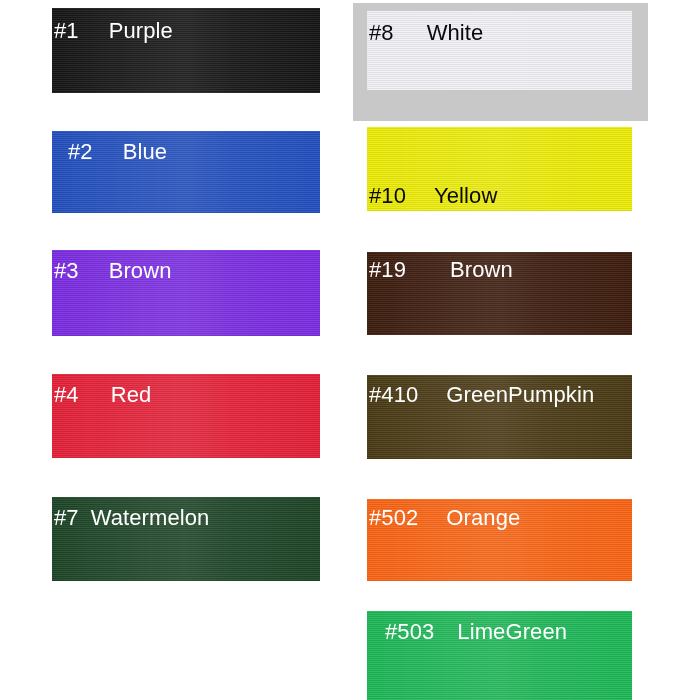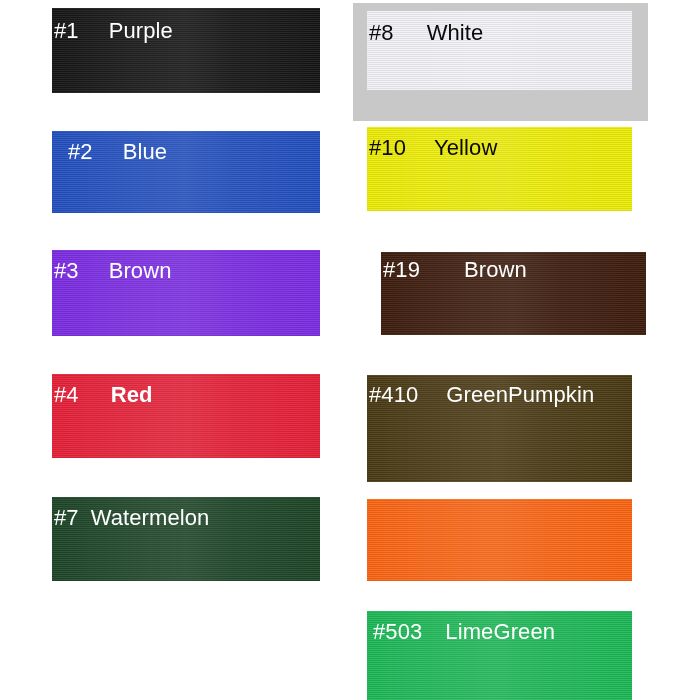--- a/index.html
+++ b/index.html
@@ -115,21 +115,21 @@
       <div class="swatch-label" style="color: rgb(255, 255, 255); padding-left: 2px; padding-top: 10px;">
         <span class="swatch-code">#3</span>
         <span class="swatch-name" style="margin-left: 30px;">Brown</span>
       </div>
     </div>
     <div class="swatch" style="left: 52px; top: 374px; width: 268px; height: 84px; background: rgb(229, 32, 56);">
       <div class="weave"></div>
       <div class="sheen"></div>
       <div class="swatch-label" style="color: rgb(255, 255, 255); padding-left: 2px; padding-top: 10px;">
         <span class="swatch-code">#4</span>
-        <span class="swatch-name" style="margin-left: 32px; font-weight: bold;">Red</span>
+        <span class="swatch-name" style="margin-left: 32px;">Red</span>
       </div>
     </div>
     <div class="swatch" style="left: 52px; top: 497px; width: 268px; height: 84px; background: rgb(29, 69, 39);">
       <div class="weave"></div>
       <div class="sheen"></div>
       <div class="swatch-label" style="color: rgb(255, 255, 255); padding-left: 2px; padding-top: 10px;">
         <span class="swatch-code">#7</span>
         <span class="swatch-name" style="margin-left: 12px;">Watermelon</span>
       </div>
     </div>
@@ -137,46 +137,50 @@
       <div class="weave"></div>
       <div class="sheen"></div>
       <div class="swatch-label" style="color: rgb(10, 10, 10); padding-left: 2px; padding-top: 11px;">
         <span class="swatch-code">#8</span>
         <span class="swatch-name" style="margin-left: 33px;">White</span>
       </div>
     </div>
     <div class="swatch" style="left: 367px; top: 127px; width: 265px; height: 84px; background: rgb(237, 237, 9);">
       <div class="weave"></div>
       <div class="sheen"></div>
-      <div class="swatch-label" style="color: rgb(10, 10, 10); padding-left: 2px; padding-top: 10px;">
+      <div class="swatch-label" style="color: rgb(10, 10, 10); padding-left: 2px; padding-top: 10px; margin-top: 48px;">
         <span class="swatch-code">#10</span>
         <span class="swatch-name" style="margin-left: 28px;">Yellow</span>
       </div>
     </div>
-    <div class="swatch" style="left: 381px; top: 252px; width: 265px; height: 83px; background: rgb(61, 28, 14);">
+    <div class="swatch" style="left: 367px; top: 252px; width: 265px; height: 83px; background: rgb(61, 28, 14);">
       <div class="weave"></div>
       <div class="sheen"></div>
       <div class="swatch-label" style="color: rgb(255, 255, 255); padding-left: 2px; padding-top: 7px;">
         <span class="swatch-code">#19</span>
         <span class="swatch-name" style="margin-left: 44px;">Brown</span>
       </div>
     </div>
-    <div class="swatch" style="left: 367px; top: 375px; width: 265px; height: 107px; background: rgb(74, 58, 20);">
+    <div class="swatch" style="left: 367px; top: 375px; width: 265px; height: 84px; background: rgb(74, 58, 20);">
       <div class="weave"></div>
       <div class="sheen"></div>
       <div class="swatch-label" style="color: rgb(255, 255, 255); padding-left: 2px; padding-top: 9px;">
         <span class="swatch-code">#410</span>
         <span class="swatch-name" style="margin-left: 28px;">GreenPumpkin</span>
       </div>
     </div>
     <div class="swatch" style="left: 367px; top: 499px; width: 265px; height: 82px; background: rgb(250, 101, 20);">
       <div class="weave"></div>
       <div class="sheen"></div>
+      <div class="swatch-label" style="color: rgb(255, 255, 255); padding-left: 2px; padding-top: 8px;">
+        <span class="swatch-code">#502</span>
+        <span class="swatch-name" style="margin-left: 28px;">Orange</span>
+      </div>
     </div>
     <div class="swatch" style="left: 367px; top: 611px; width: 265px; height: 89px; background: rgb(30, 184, 87);">
       <div class="weave"></div>
       <div class="sheen"></div>
-      <div class="swatch-label" style="color: rgb(255, 255, 255); padding-left: 6px; padding-top: 10px;">
+      <div class="swatch-label" style="color: rgb(255, 255, 255); padding-left: 18px; padding-top: 10px;">
         <span class="swatch-code">#503</span>
         <span class="swatch-name" style="margin-left: 23px;">LimeGreen</span>
       </div>
     </div>
   </div>
 
 </body></html>

